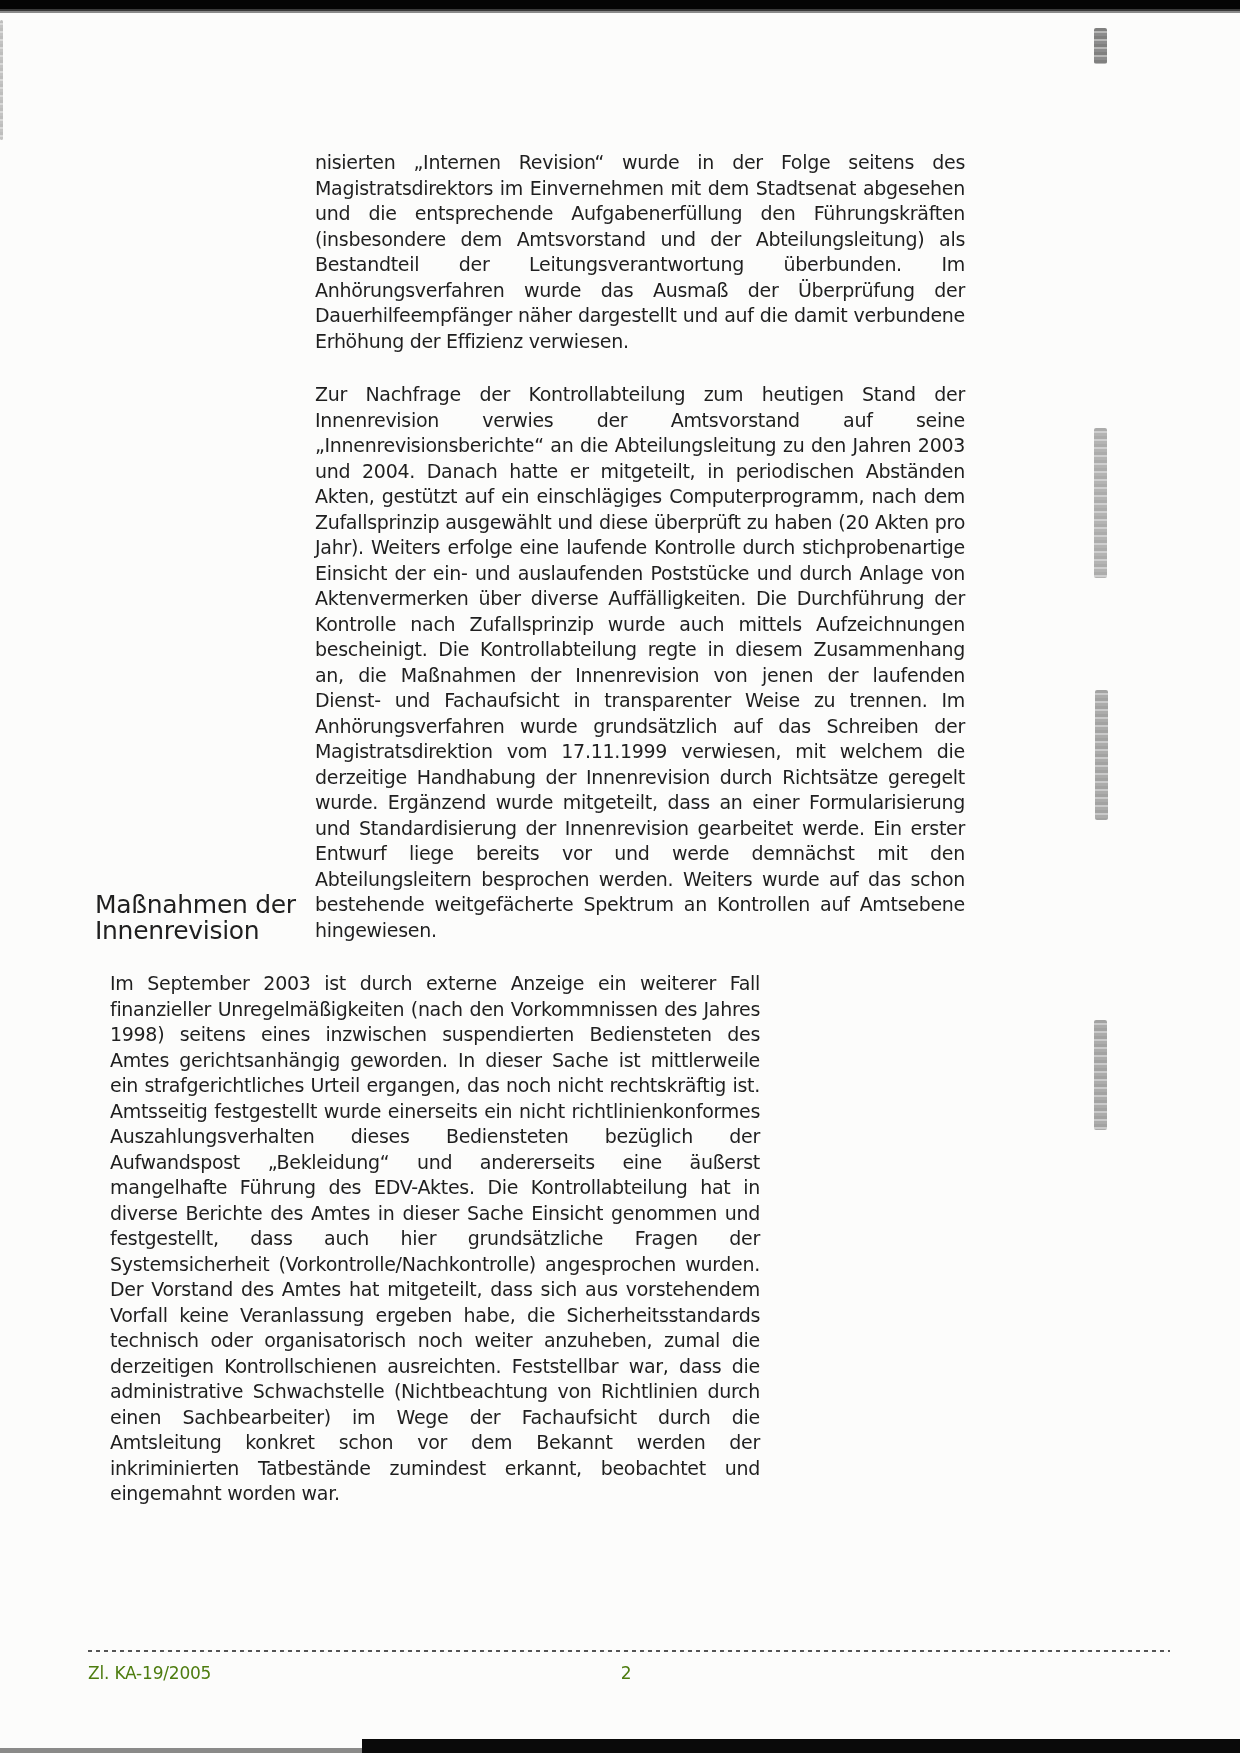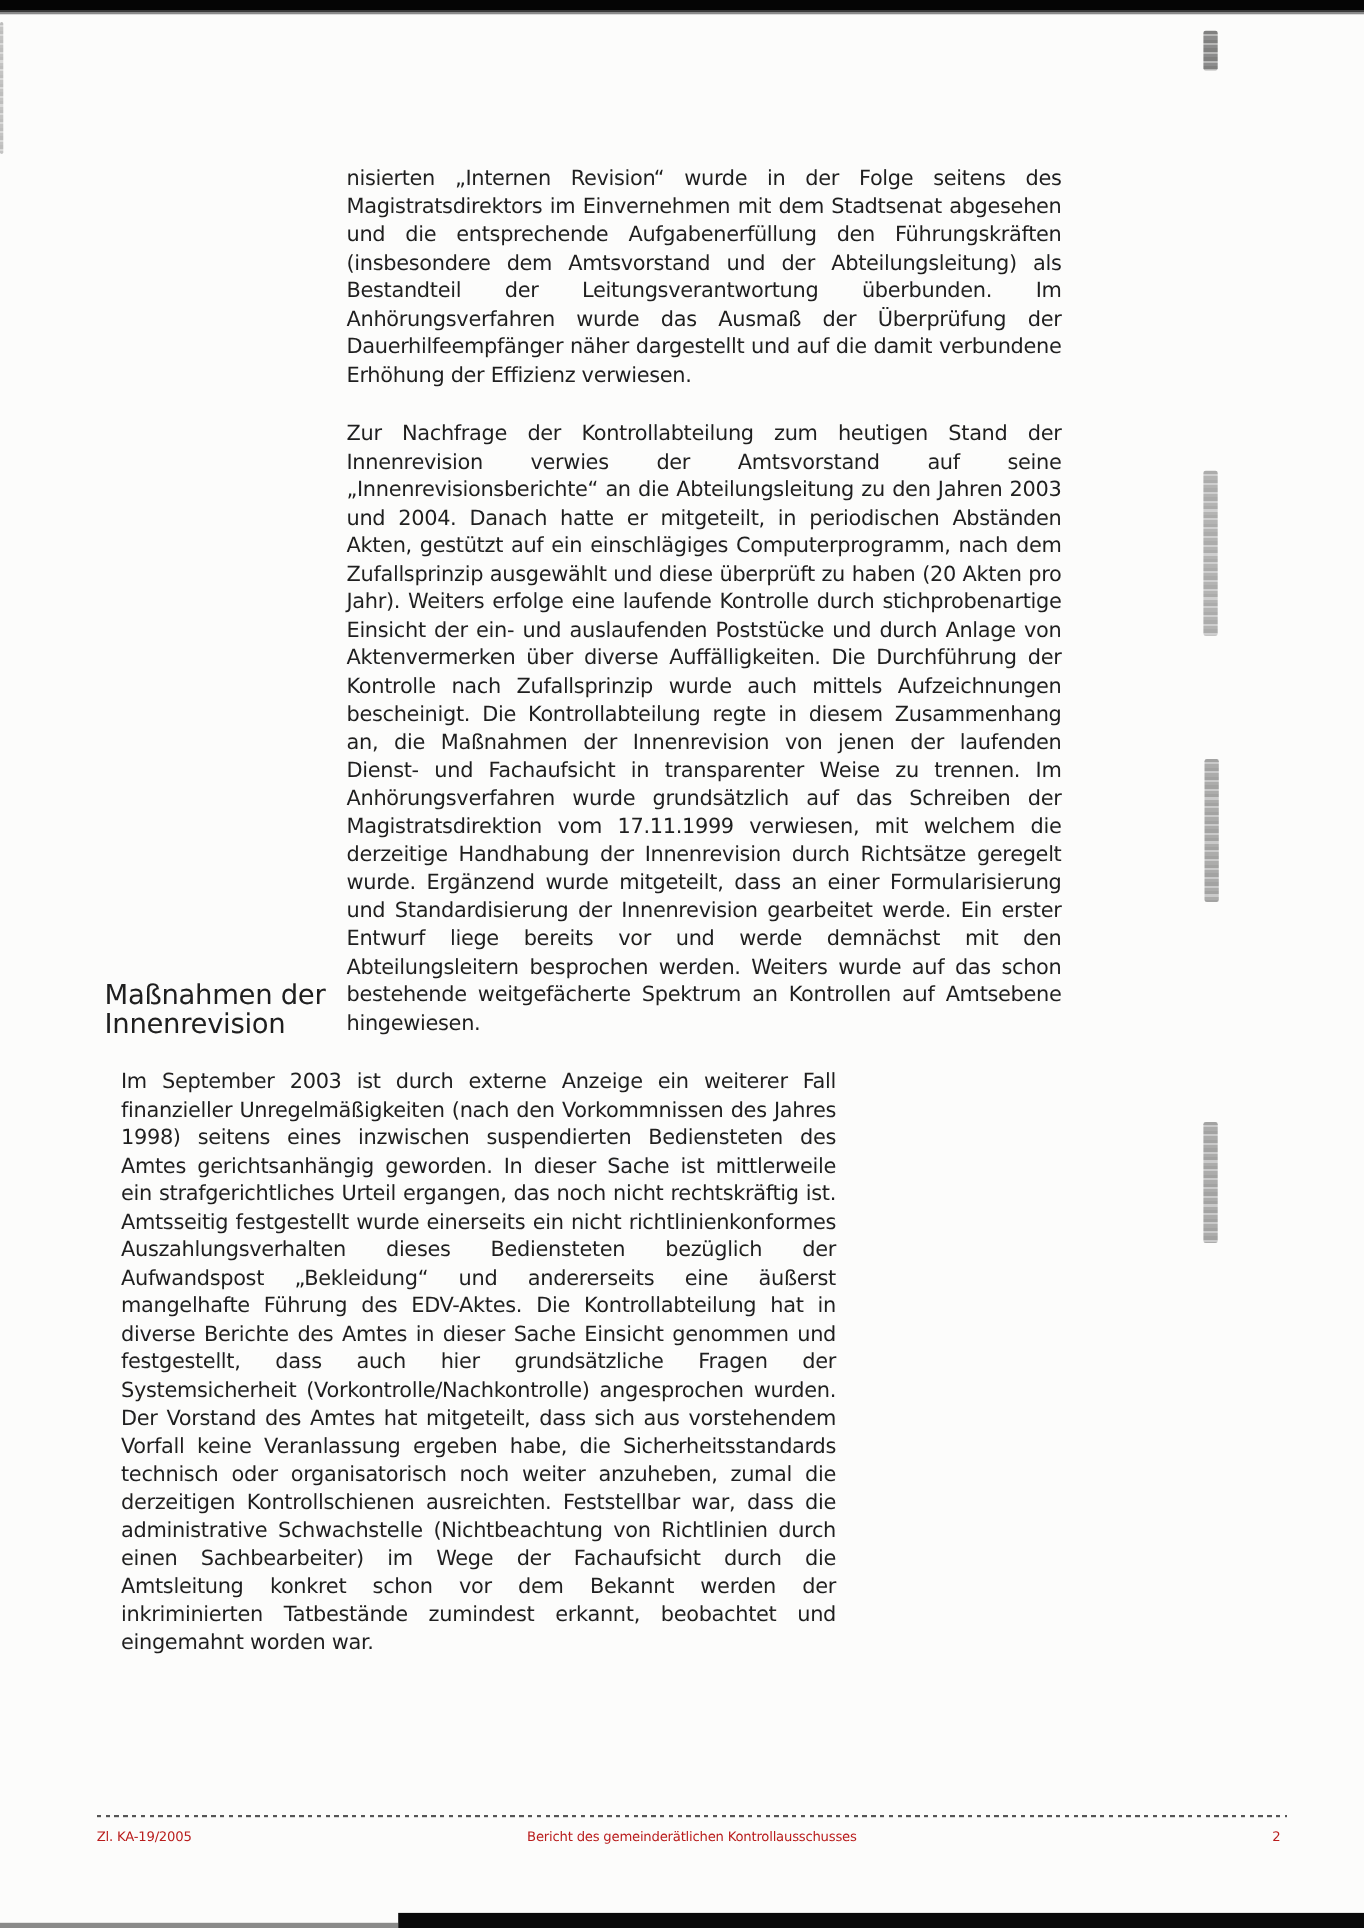--- a/index.html
+++ b/index.html
@@ -52,21 +52,21 @@
   }
 
   
   .footer { position: absolute; left: 88px; width: 1082px; top: 1650px; }
   .footer-line {
     height: 2px;
     background-image: repeating-linear-gradient(90deg, #555 0 4px, transparent 4px 8px);
   }
   .footer-row {
     display: grid; grid-template-columns: 1fr auto 1fr; align-items: baseline;
-    margin-top: 11px; font-size: 12px; letter-spacing: -0.2px; color: #b91c1c;
+    margin-top: 11px; font-size: 17px; letter-spacing: -0.2px; color: #4d7c0f;
   }
   .footer-row .center { text-align: center; }
   .footer-row .right { text-align: right; padding-right: 6px; }
 </style>
 </head>
 <body>
 
 <div class="page">
 
   <div class="scan-bar-top"></div>
@@ -91,20 +91,19 @@
     <section class="section">
       <div class="bodytext">Im September 2003 ist durch externe Anzeige ein weiterer Fall finanzieller Unregelmäßigkeiten (nach den Vorkommnissen des Jahres 1998) seitens eines inzwischen suspendierten Bediensteten des Amtes gerichtsanhängig geworden. In dieser Sache ist mittlerweile ein strafgerichtliches Urteil ergangen, das noch nicht rechtskräftig ist. Amtsseitig festgestellt wurde einerseits ein nicht richtlinienkonformes Auszahlungsverhalten dieses Bediensteten bezüglich der Aufwandspost „Bekleidung“ und andererseits eine äußerst mangelhafte Führung des EDV-Aktes. Die Kontrollabteilung hat in diverse Berichte des Amtes in dieser Sache Einsicht genommen und festgestellt, dass auch hier grundsätzliche Fragen der Systemsicherheit (Vorkontrolle/Nachkontrolle) angesprochen wurden. Der Vorstand des Amtes hat mitgeteilt, dass sich aus vorstehendem Vorfall keine Veranlassung ergeben habe, die Sicherheitsstandards technisch oder organisatorisch noch weiter anzuheben, zumal die derzeitigen Kontrollschienen ausreichten. Feststellbar war, dass die administrative Schwachstelle (Nichtbeachtung von Richtlinien durch einen Sachbearbeiter) im Wege der Fachaufsicht durch die Amtsleitung konkret schon vor dem Bekannt werden der inkriminierten Tatbestände zumindest erkannt, beobachtet und eingemahnt worden war.</div>
     </section>
 
   </main>
 
   <footer class="footer">
     <div class="footer-line"></div>
     <div class="footer-row">
       <span class="left">Zl. KA-19/2005</span>
-      <span class="center">Bericht des gemeinderätlichen Kontrollausschusses</span>
       <span class="right">2</span>
     </div>
   </footer>
 
   <div class="scan-bar-bottom"></div>
 
 </div>
 
 </body></html>

